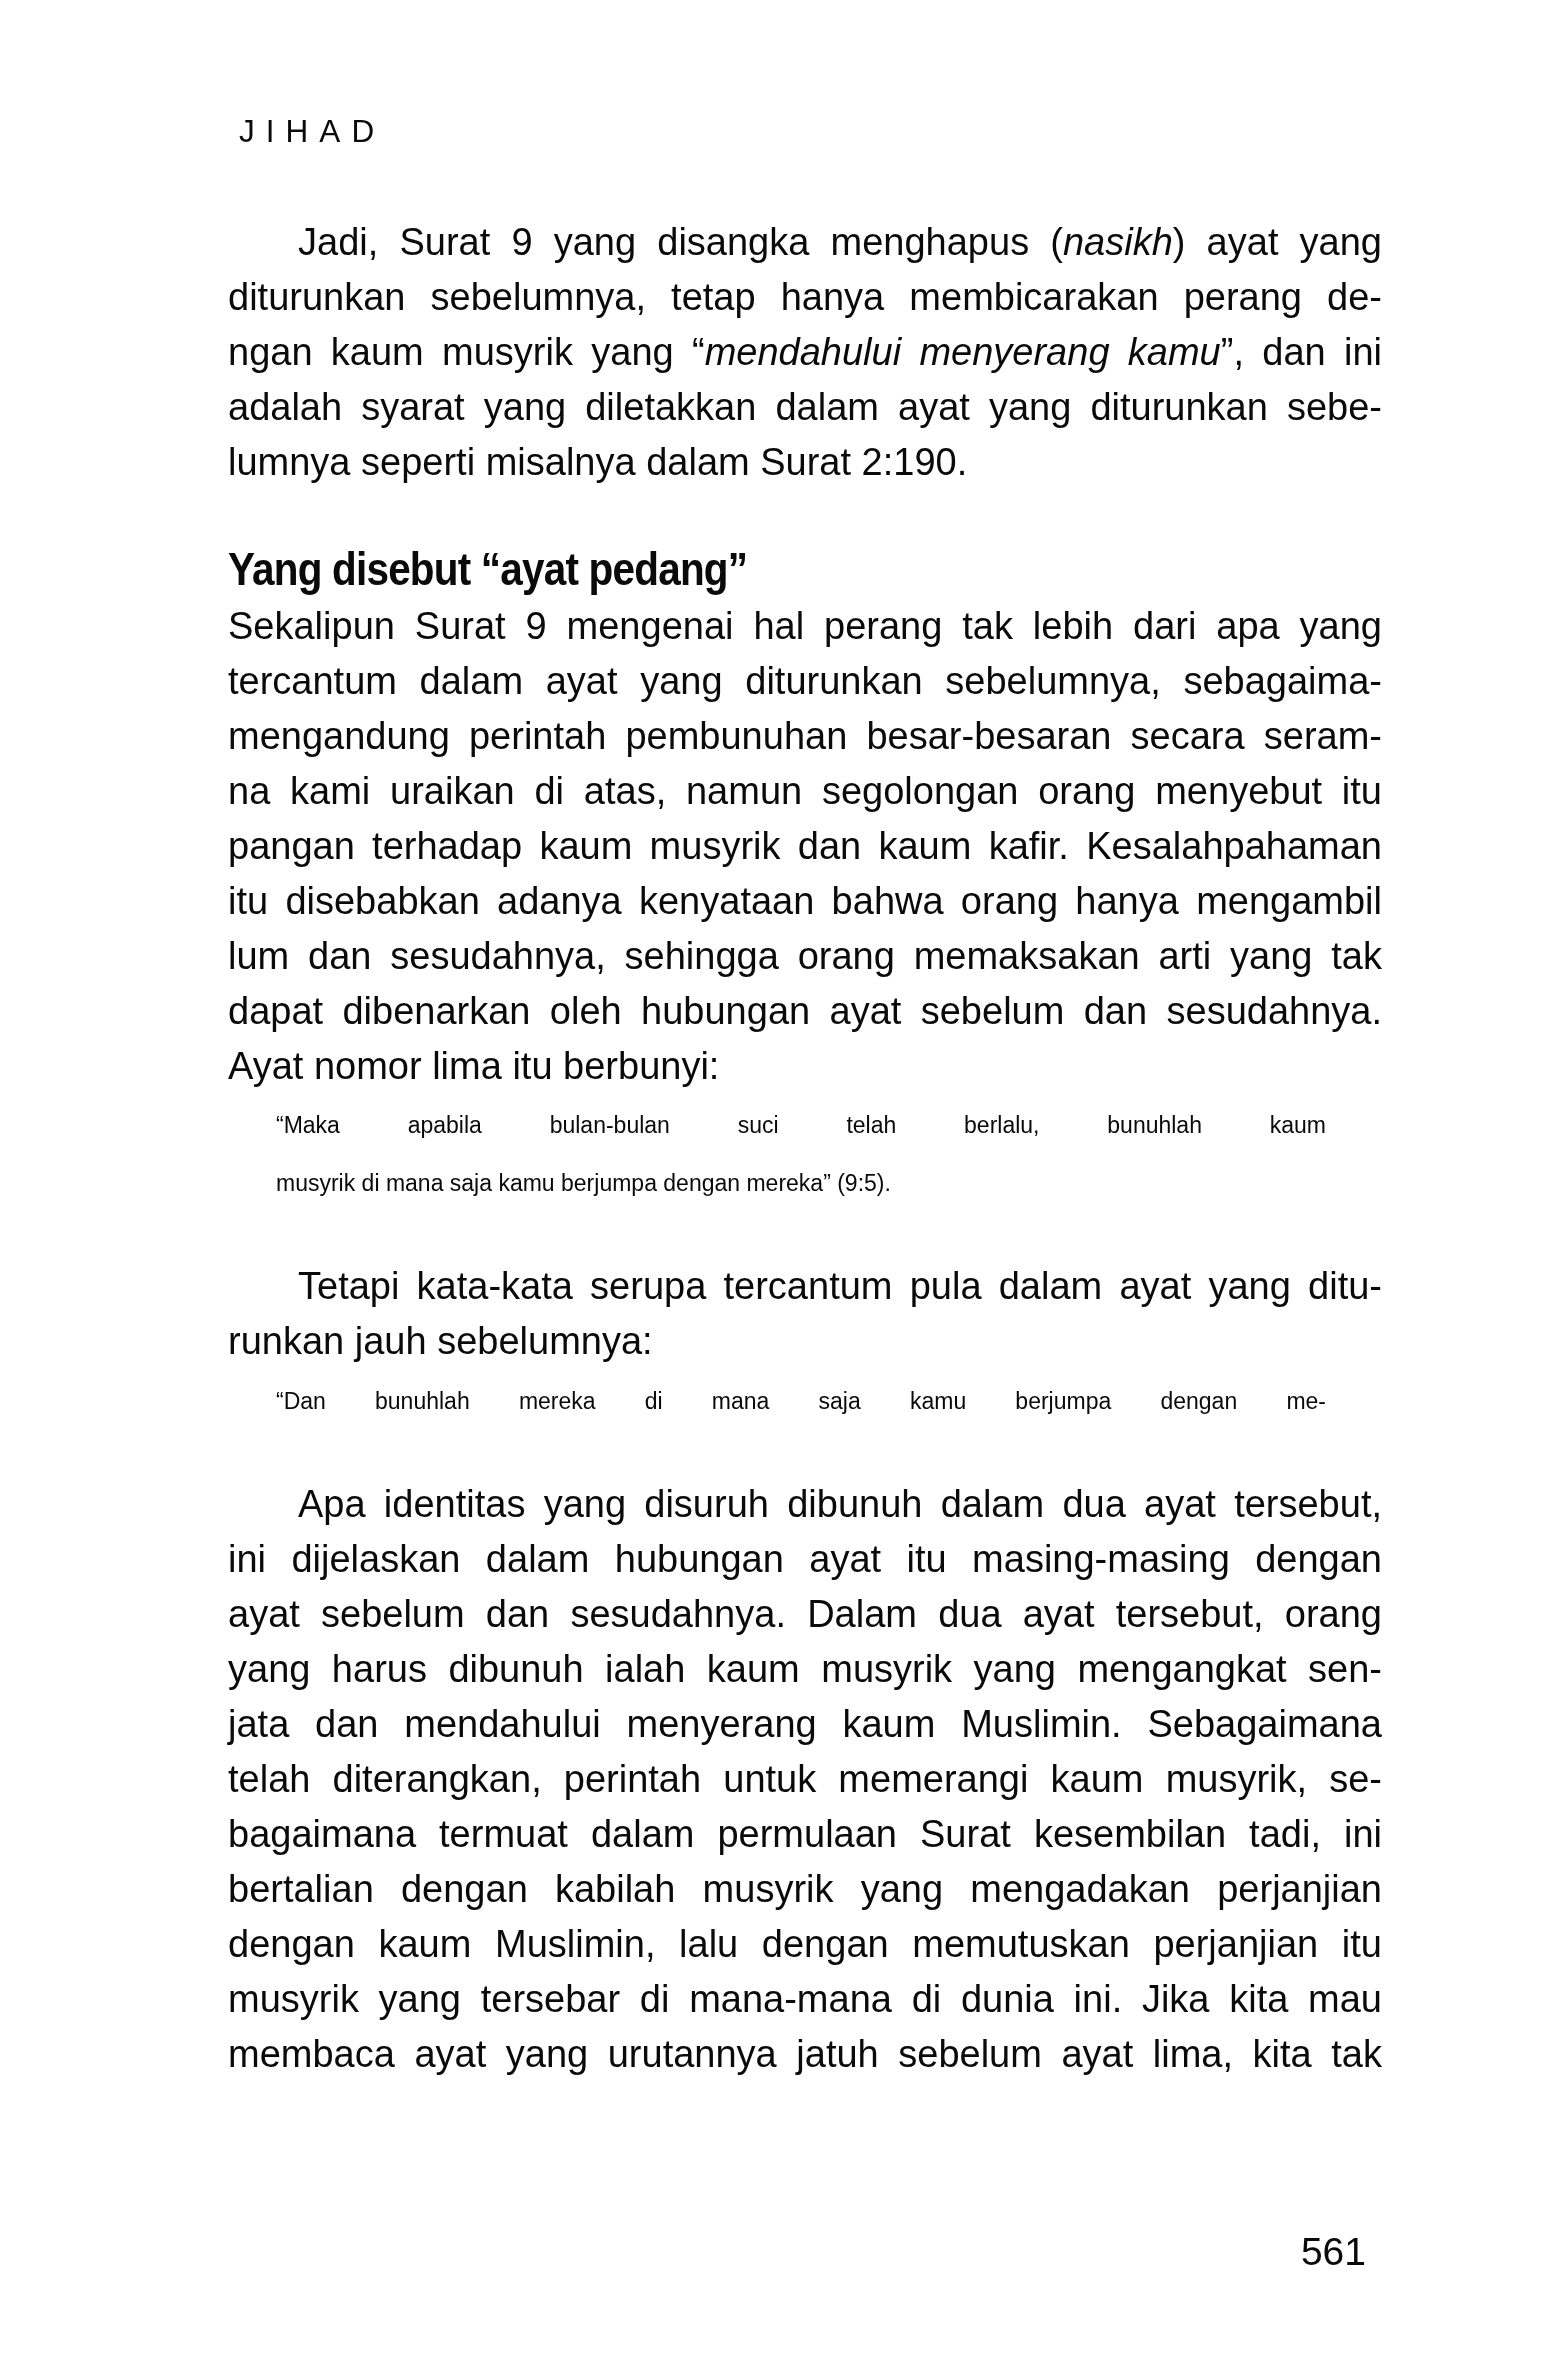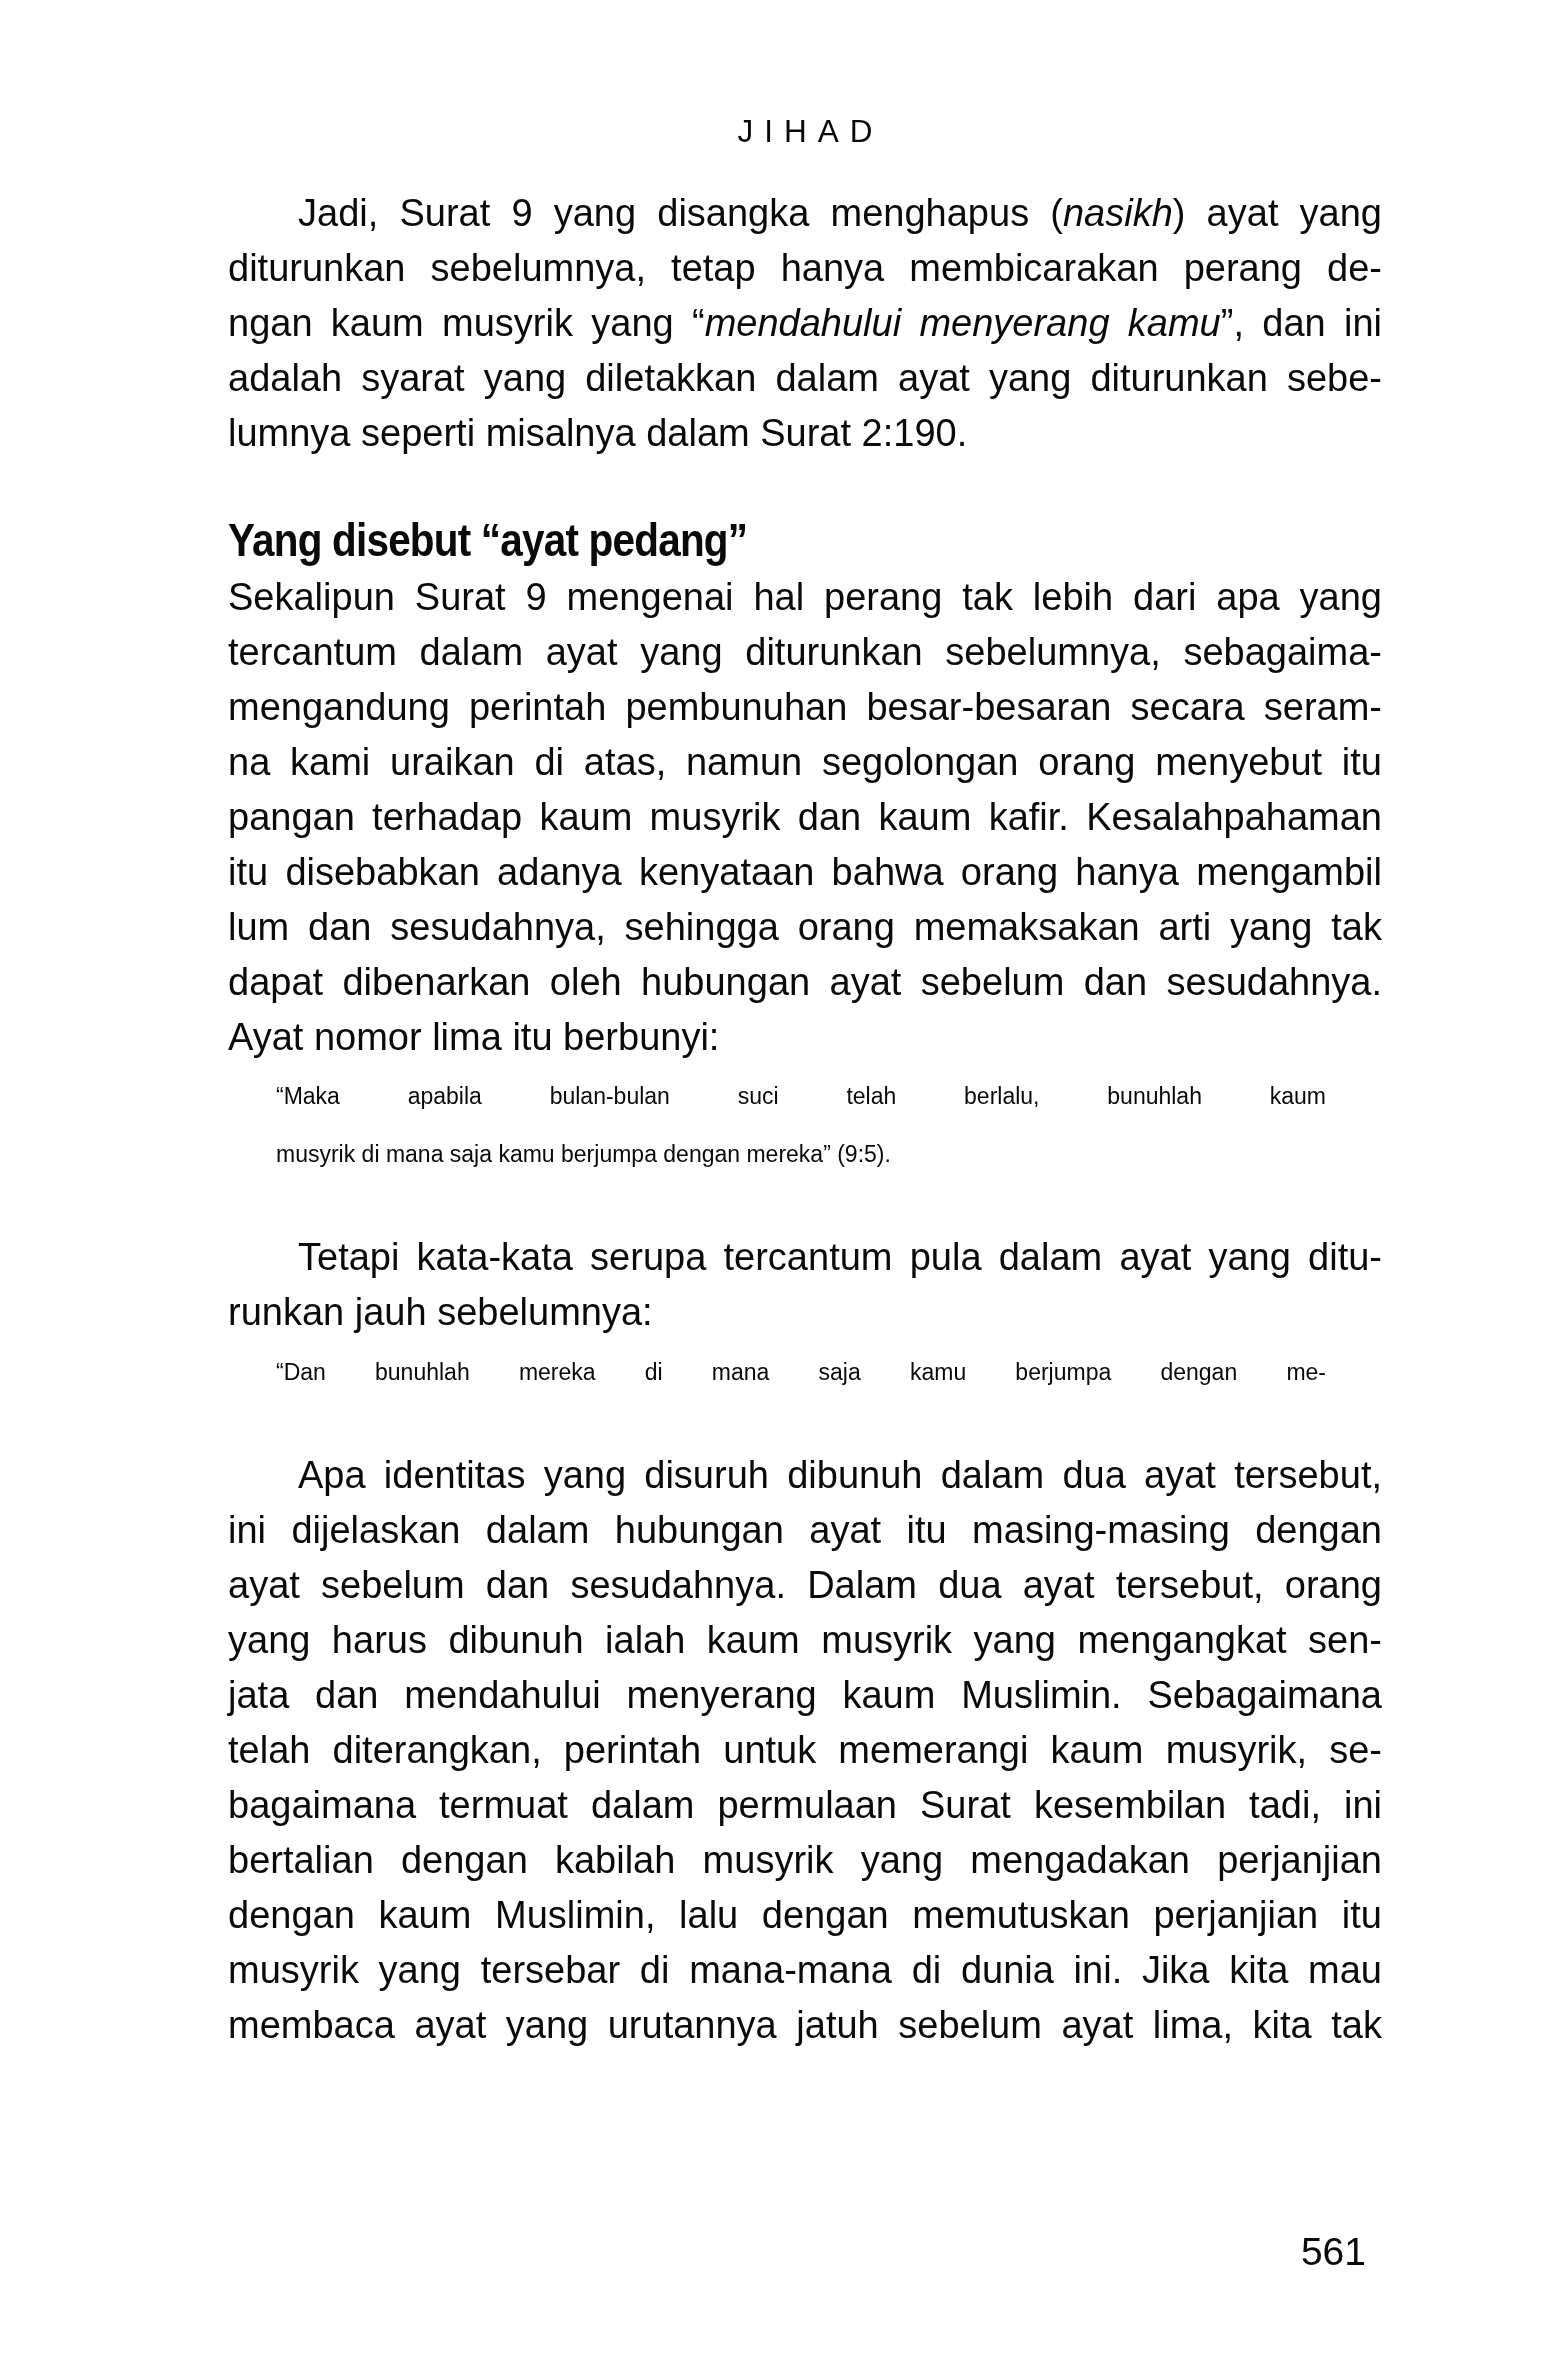--- a/index.html
+++ b/index.html
@@ -10,21 +10,20 @@
     background: #ffffff;
     color: #0a0a0a;
     font-family: "Liberation Sans", "DejaVu Sans", sans-serif;
     overflow: hidden;
   }
   .running-head {
     position: absolute;
     top: 112px;
     left: 228px;
     width: 1154px;
-    text-align: center;
     font-size: 31.5px;
     line-height: 39px;
     letter-spacing: 0.35em;
     text-indent: 0.35em;
   }
   .column {
     position: absolute;
     left: 228px;
     top: 186px;
     width: 1154px;
@@ -34,21 +33,21 @@
   .para { margin: 0; }
   .para .line {
     text-align: justify;
     text-align-last: justify;
   }
   .para .line.no-just,
   .blockquote .line.no-just {
     text-align: right;
     text-align-last: left;
   }
-  .line.indent { padding-left: 70px; }
+  .line.indent { padding-left: 70px; margin-top: 29px; }
   .heading {
     font-weight: bold;
     font-size: 46px;
     line-height: 51px;
     margin: 54px 0 3.5px 0;
     letter-spacing: -0.9px;
     transform: scaleX(0.88);
     transform-origin: 0 50%;
     white-space: nowrap;
   }

